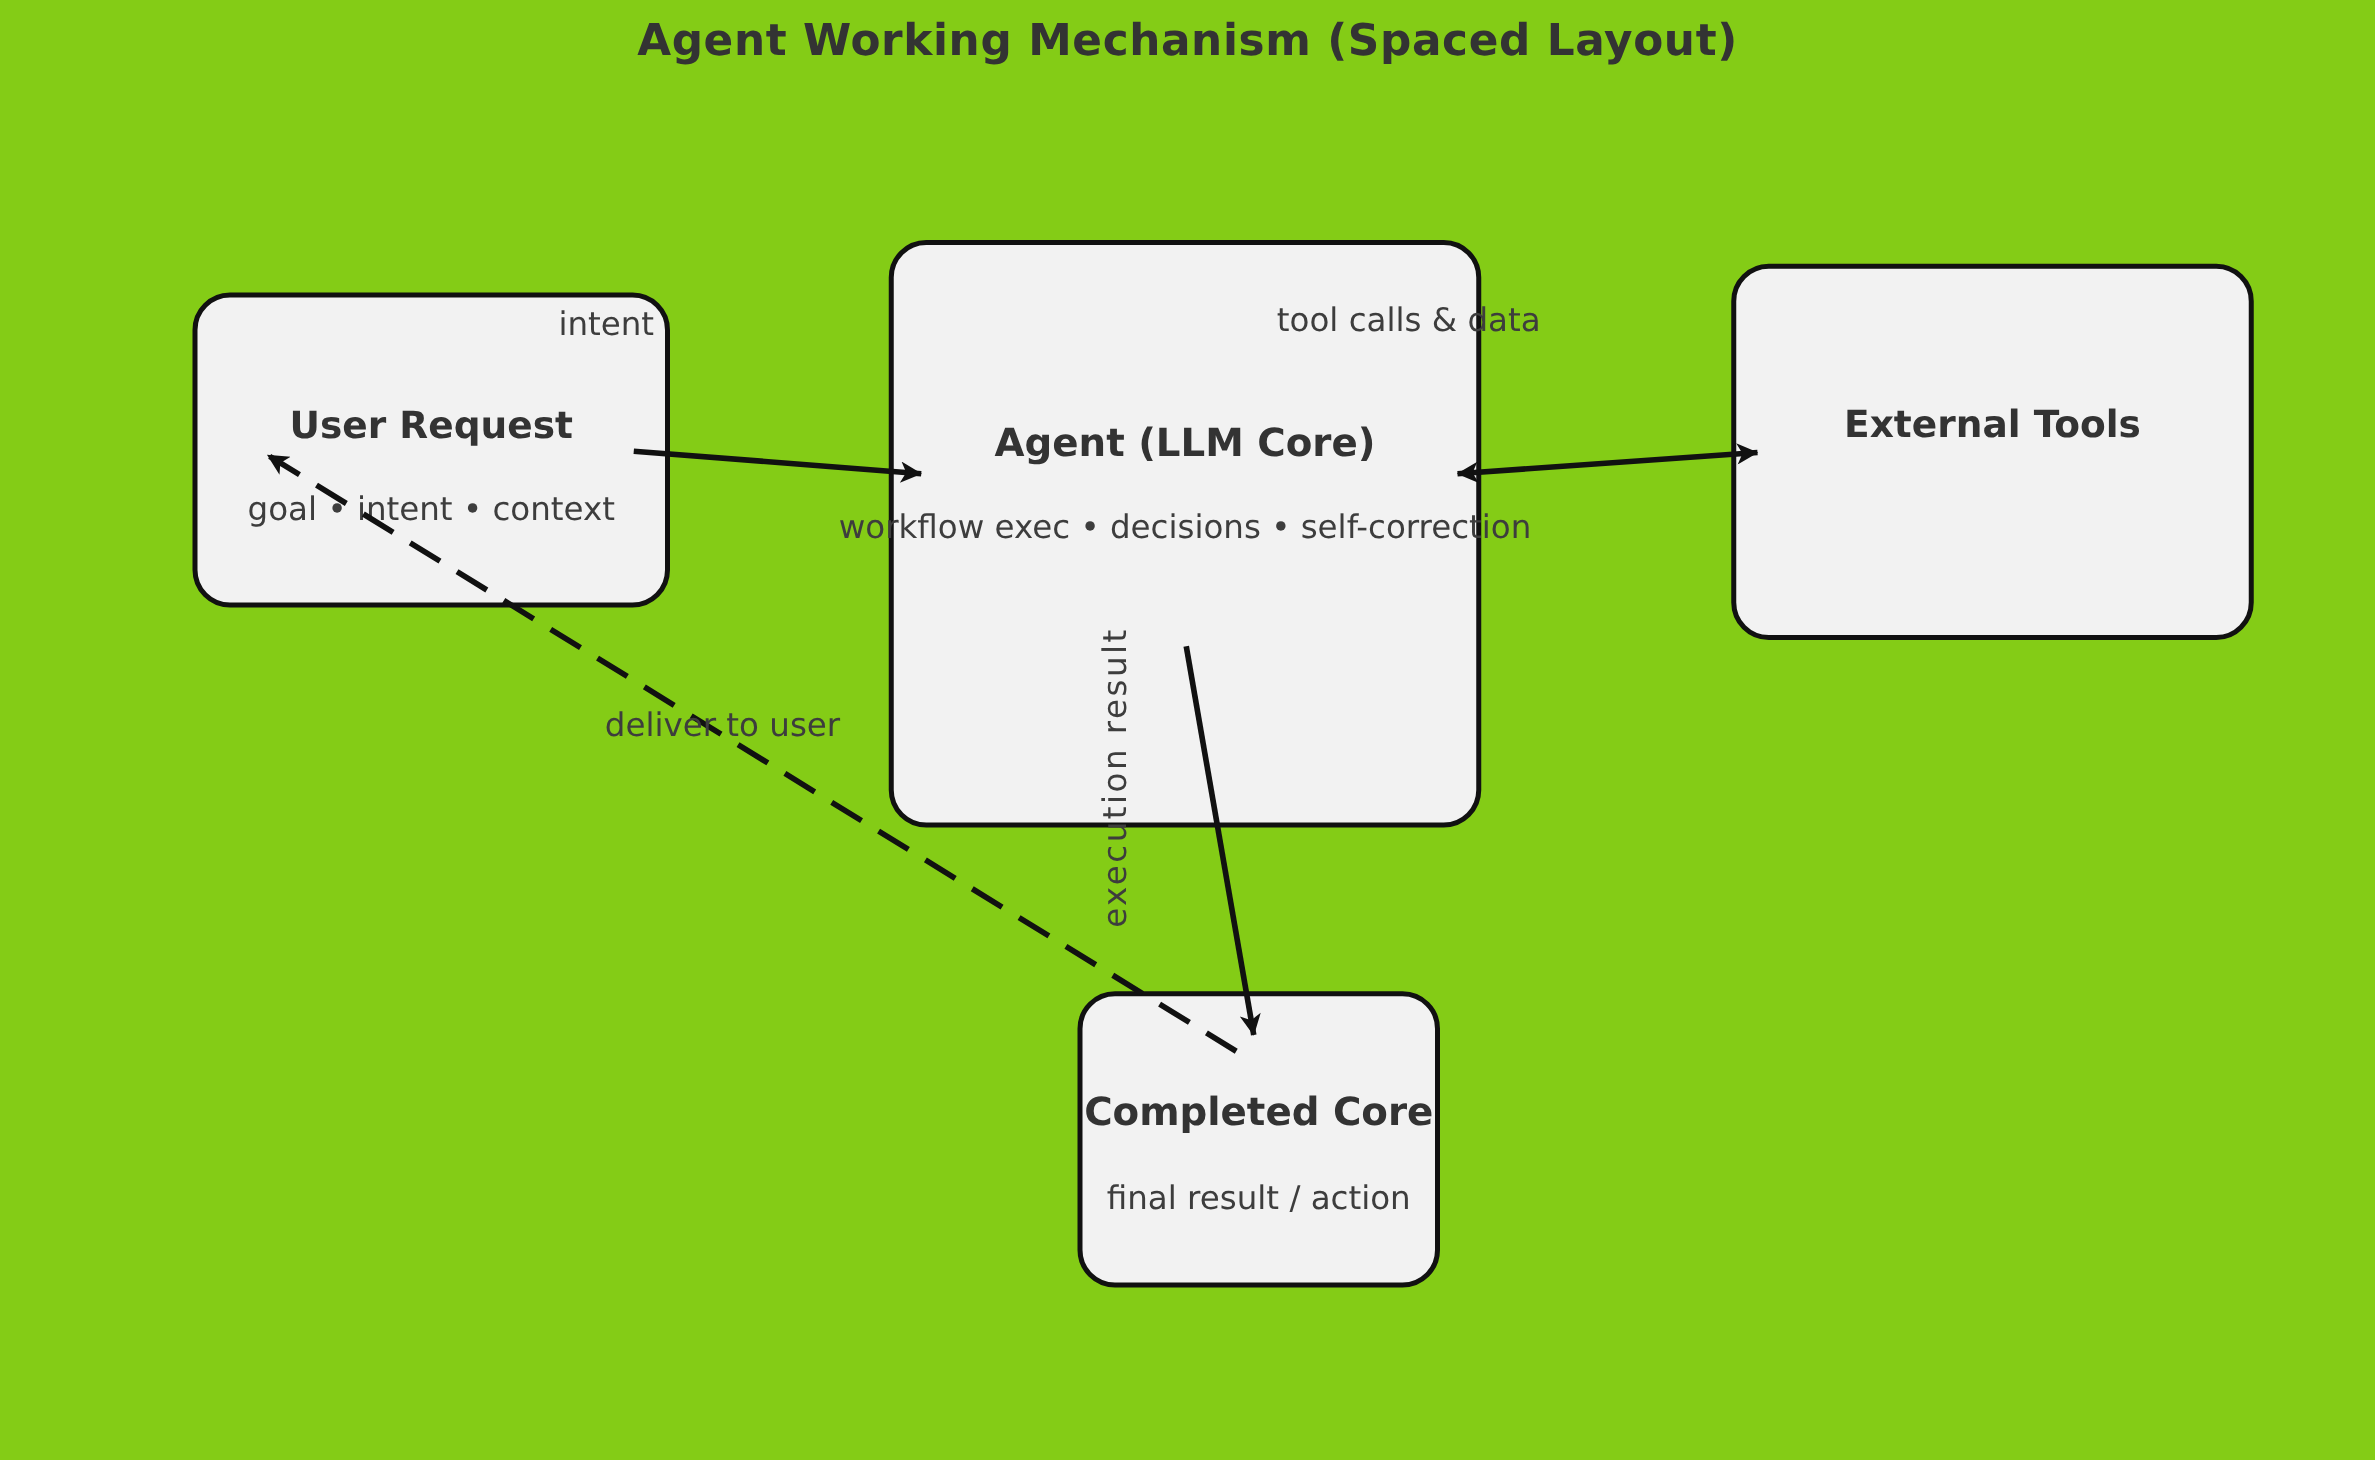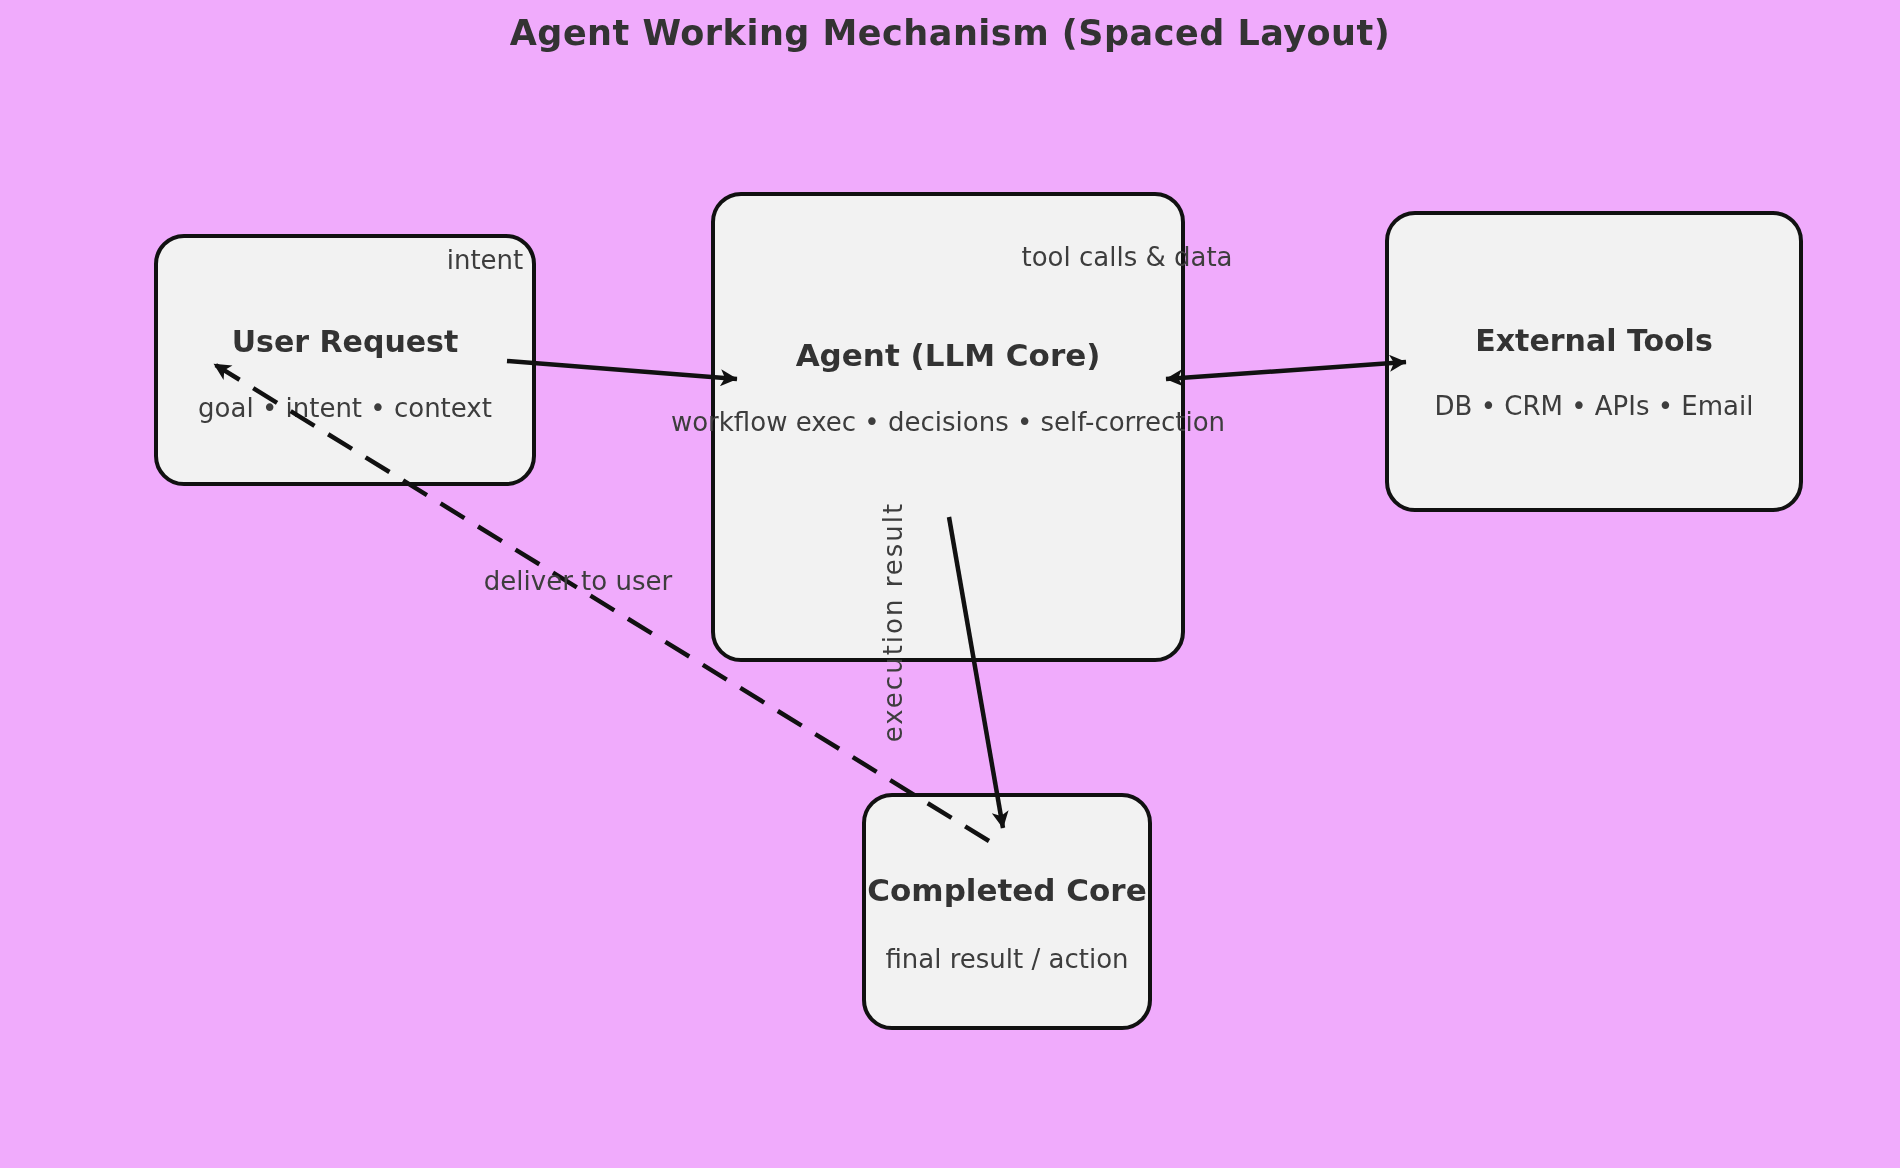--- a/index.html
+++ b/index.html
@@ -1,17 +1,17 @@
 <!DOCTYPE html>
 <html><head>
 <meta charset="utf-8">
 <style>
   html,body{margin:0;padding:0;background:#ffffff;}
   body{font-family:"DejaVu Sans","Liberation Sans",sans-serif;}
-  .canvas{position:relative;width:1900px;height:1168px;background:#f0abfc;overflow:hidden;}
+  .canvas{position:relative;width:1900px;height:1168px;background:#84cc16;overflow:hidden;}
 
   .diagram-title{
     position:absolute;top:13px;left:0;width:100%;
     text-align:center;font-size:35px;font-weight:bold;color:#333333;
     letter-spacing:0.5px;
   }
 
   .node{
     position:absolute;box-sizing:border-box;
     background:#f2f2f2;border:4.5px solid #111111;border-radius:30px;padding-left:46px;
@@ -70,21 +70,20 @@
     <div class="node-sub">goal • intent • context</div>
   </div>
 
   <div class="node" id="node-agent">
     <div class="node-title">Agent (LLM Core)</div>
     <div class="node-sub">workflow exec • decisions • self-correction</div>
   </div>
 
   <div class="node" id="node-external-tools">
     <div class="node-title">External Tools</div>
-    <div class="node-sub">DB • CRM • APIs • Email</div>
   </div>
 
   <div class="node" id="node-completed-task">
     <div class="node-title">Completed Core</div>
     <div class="node-sub">final result / action</div>
   </div>
 
   <svg class="arrows" viewBox="0 0 1900 1168" xmlns="http://www.w3.org/2000/svg">
     <defs>
       <marker id="ah" viewBox="0 0 10 10" refX="9.7" refY="5" markerWidth="26" markerHeight="17" markerUnits="userSpaceOnUse" orient="auto-start-reverse">

